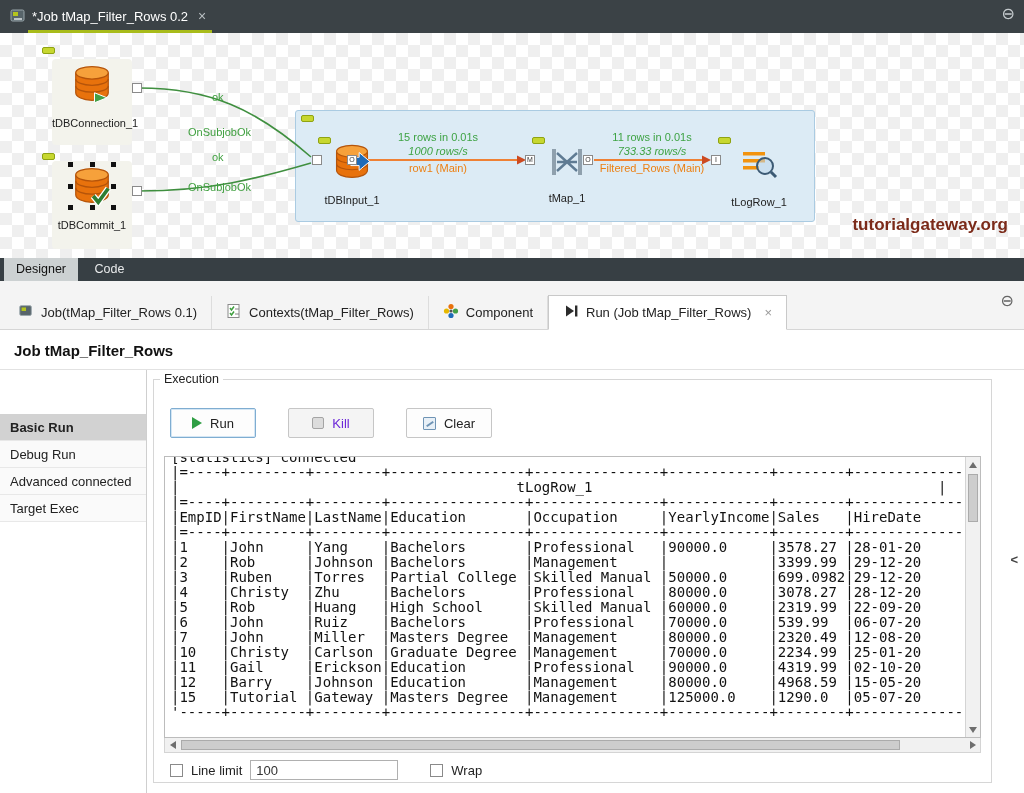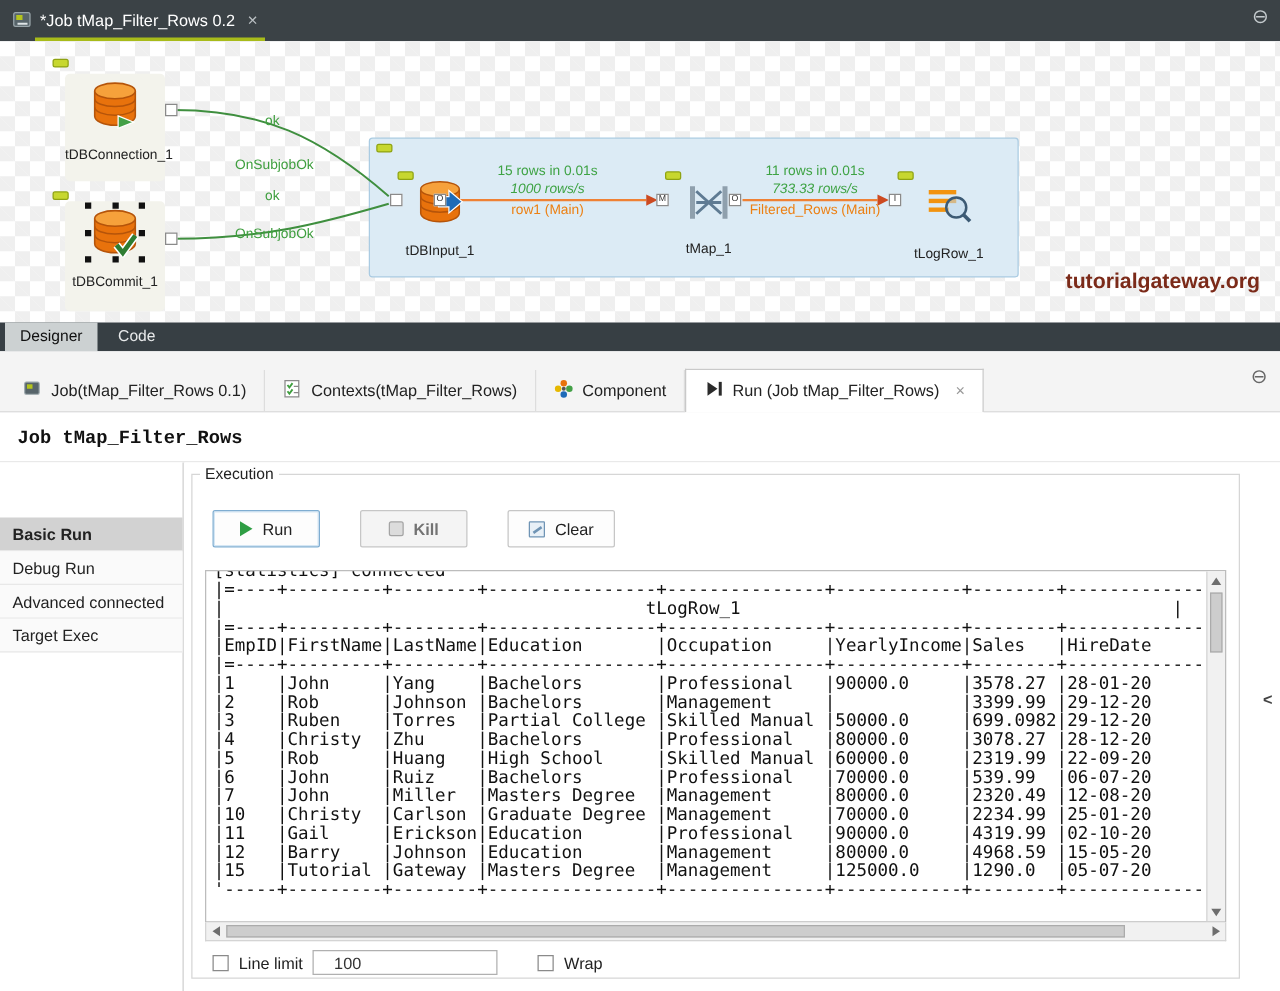--- a/index.html
+++ b/index.html
@@ -48,40 +48,40 @@
   .vtabs { position:absolute; left:0; top:281px; width:100%; height:49px; background:#f4f4f4;
     border-bottom:1px solid #d6d6d6; display:flex; align-items:flex-end; padding-left:4px; }
   .vtab { height:33px; display:flex; align-items:center; gap:7px; padding:0 14px; font-size:13px; color:#222;
     border-right:1px solid #ddd; cursor:pointer; white-space:nowrap; }
   .vtab.active { background:#fff; border:1px solid #c9c9c9; border-bottom:1px solid #fff; margin-bottom:-1px; height:35px; }
   .vtab .vclose { color:#999; margin-left:6px; font-size:13px; }
   .min2 { position:absolute; right:10px; top:10px; color:#666; font-size:16px; }
 
   
   .heading { position:absolute; left:0; top:330px; width:100%; height:40px; background:#fff;
-    border-bottom:1px solid #e2e2e2; font-size:15px; font-weight:bold; color:#111; padding:12px 0 0 14px;font-family:Liberation Mono, monospace; }
+    border-bottom:1px solid #e2e2e2; font-size:15px; font-weight:bold; color:#111; padding:12px 0 0 14px; }
 
   
   .content { position:absolute; left:0; top:370px; width:100%; bottom:0; background:#fff; }
   .sidebar { position:absolute; left:0; top:0; width:147px; bottom:0; background:#fff; border-right:1px solid #cfcfcf; }
   .side-item { height:27px; line-height:27px; padding-left:10px; border-bottom:1px solid #e8e8e8;
     font-size:13px; color:#222; background:#fafafa; cursor:pointer; }
   .side-item.active { background:#d2d2d2; font-weight:bold;margin-top:44px; }
   .main { position:absolute; left:148px; right:0; top:0; bottom:0; background:#fff; }
 
   .exec-group { position:absolute; left:5px; right:32px; top:2px; bottom:10px;
     border:1px solid #d6d6d6; background:#fff; }
   .exec-group legend { margin-left:6px; padding:0 4px; font-size:12.5px; color:#222; }
 
   .btn-row { position:absolute; left:16px; top:22px; display:flex; gap:32px; }
   .btn { width:86px; height:30px; background:#fdfdfd; border:1px solid #c6c6c6; border-radius:2px;
     font-size:13px; color:#222; display:flex; align-items:center; justify-content:center; gap:8px;
     font-family:"Liberation Sans",sans-serif; cursor:pointer; }
   .btn.run-btn { border-color:#7fadd1; box-shadow:inset 0 0 0 1px #d4e6f4; }
-  .btn.kill-btn { color:#737373; background:#f4f4f4; cursor:default;font-weight:bold; }
+  .btn.kill-btn { color:#6d28d9; background:#f4f4f4; cursor:default; }
   .play-icon { width:0; height:0; border-left:10px solid #2f9e44; border-top:6px solid transparent; border-bottom:6px solid transparent; }
   .kill-icon { width:12px; height:12px; background:#dcdcdc; border:1px solid #a4a4a4; border-radius:2px; }
   .clear-icon { width:13px; height:13px; background:#e8f0f7; border:1px solid #6f94b5; border-radius:1px; position:relative; }
   .clear-icon::after { content:""; position:absolute; left:2px; top:5px; width:8px; height:2px; background:#6f94b5; transform:rotate(-35deg); }
 
   .console { position:absolute; left:10px; right:10px; top:70px; height:282px; border:1px solid #bcbcbc;
     background:#fff; display:flex; overflow:hidden; }
   .console pre { flex:1; overflow:hidden; position:relative; top:-7px; padding-left:6px;
     font-family:"DejaVu Sans Mono",monospace; font-size:14px; line-height:15px; color:#111; white-space:pre; }
   .vscroll { width:15px; background:#f1f1f1; border-left:1px solid #d4d4d4; position:relative; }
@@ -93,21 +93,21 @@
   .tri-right { width:0;height:0;border-top:4px solid transparent;border-bottom:4px solid transparent;border-left:6px solid #6e6e6e; }
 
   .hscroll { position:absolute; left:10px; right:10px; top:352px; height:15px; background:#f1f1f1;
     border:1px solid #d4d4d4; border-top:none; }
   .hthumb { position:absolute; left:16px; right:80px; top:2px; bottom:2px; background:#cdcdcd; border:1px solid #ababab; }
   .hs-left { position:absolute; left:0; top:0; width:15px; height:13px; display:flex; align-items:center; justify-content:center; }
   .hs-right { position:absolute; right:0; top:0; width:15px; height:13px; display:flex; align-items:center; justify-content:center; }
 
   .footer-row { position:absolute; left:16px; top:374px; display:flex; align-items:center; gap:8px; font-size:13px; color:#222; }
   .checkbox { width:13px; height:13px; background:#fff; border:1px solid #8a8a8a; display:inline-block; }
-  .limit-input { width:148px; height:20px; border:1px solid #b0b0b0; padding-left:16px;
+  .limit-input { width:148px; height:20px; border:1px solid #b0b0b0; padding-left:5px;
     font-size:13px; font-family:"Liberation Sans",sans-serif; color:#333; }
   .wrap-gap { width:16px; }
 
   .collapse { position:absolute; right:6px; top:552px; font-size:13px; font-weight:bold; color:#444; cursor:pointer; }
 </style>
 </head>
 <body>
 
 <div class="app">
 

